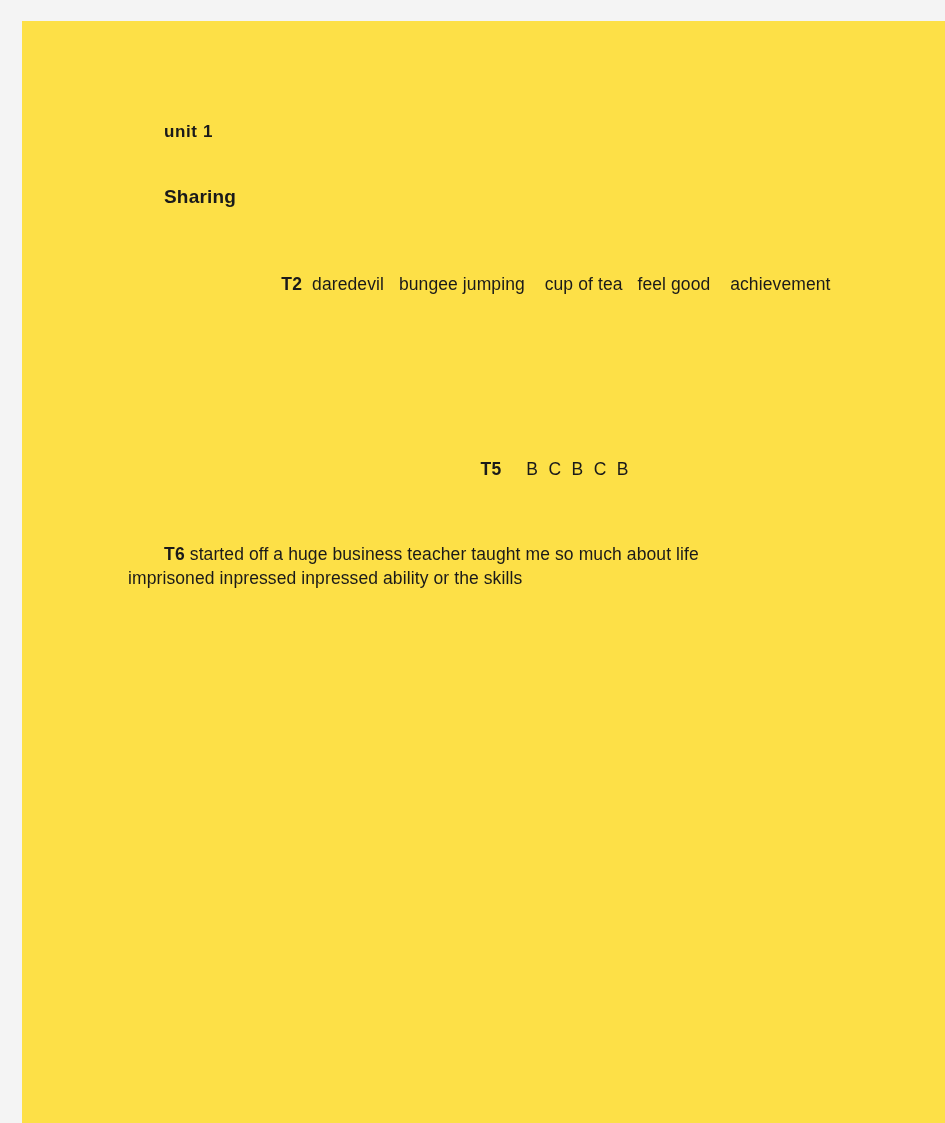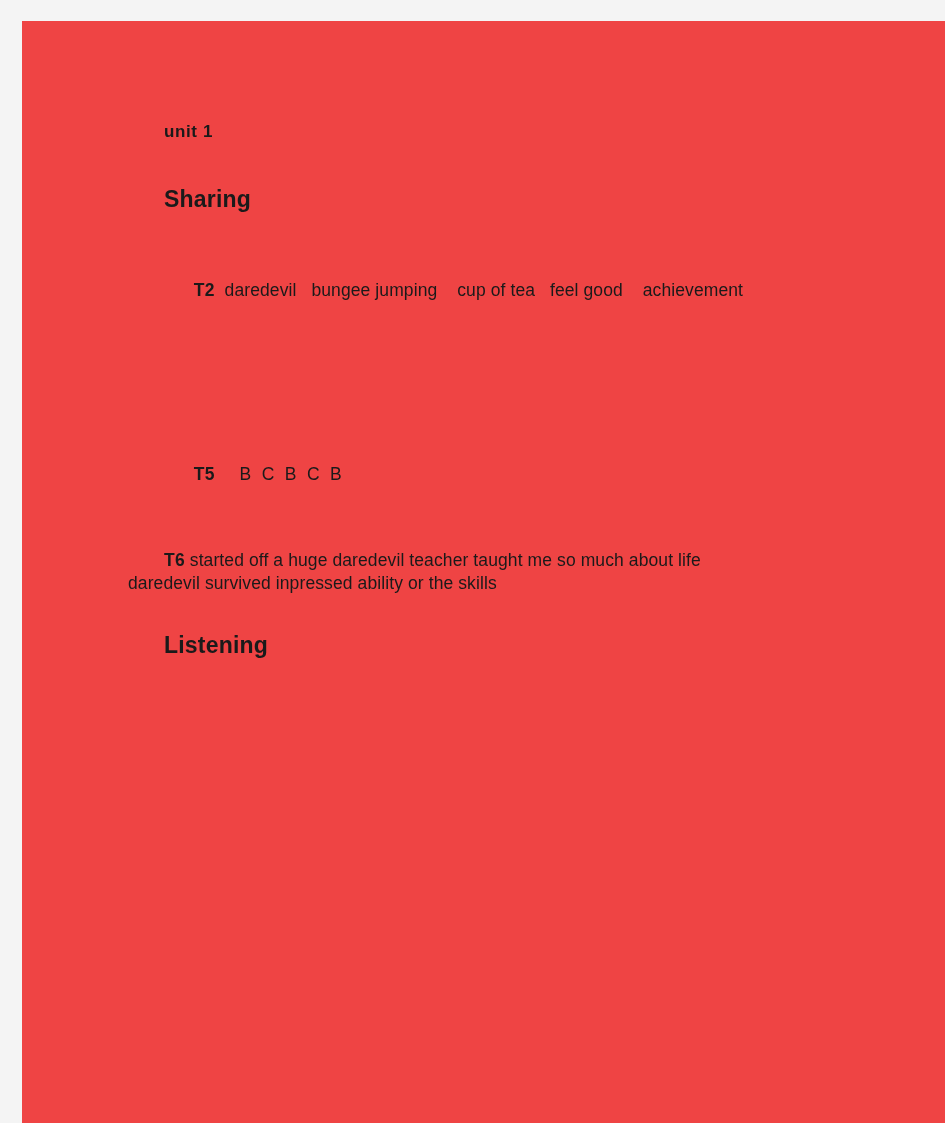--- a/index.html
+++ b/index.html
@@ -12,49 +12,50 @@
     background: #f4f4f4;
     font-family: "Liberation Sans", sans-serif;
     overflow: hidden;
   }
   #page {
     position: absolute;
     left: 22px;
     top: 21px;
     width: 923px;
     height: 1102px;
-    background: #ef4444;
+    background: #fde047;
   }
   .content {
     position: absolute;
     left: 106px;
     top: 0;
     width: 790px;
   }
   .doc-line {
     font-size: 17.5px;
     color: #1a1a1a;
     line-height: 1.35;
     letter-spacing: 0.1px;
   }
   .heading {
     font-weight: bold;
     margin-left: 36px;
-    font-size: 23px;
+    font-size: 19px;
     letter-spacing: 0.2px;
   }
   .unit-title {
     font-weight: bold;
     margin-left: 36px;
     font-size: 17px;
     letter-spacing: 0.6px;
   }
   .answer-row {
     margin-left: 36px;
     white-space: pre;
+    text-align: center;
   }
   .label {
     font-weight: bold;
     letter-spacing: 0.2px;
   }
   .answer {
     font-weight: normal;
   }
   .answer.spaced {
     letter-spacing: 2.8px;
@@ -108,29 +109,28 @@
     <div class="spacer-md"></div>
 
     <div class="doc-line answer-row">
       <span class="label">T5</span><span class="gap-sm"></span><span class="answer spaced">B C B C B</span>
     </div>
 
     <div class="spacer-md"></div>
 
     <div class="doc-line para">
       <span class="indent"></span><span class="label">T6</span>
-      <span class="answer">started off    a huge daredevil    teacher    taught me so much      about life</span>
+      <span class="answer">started off    a huge business    teacher    taught me so much      about life</span>
     </div>
     <div class="doc-line para para-last">
-      <span class="answer">daredevil    survived    inpressed    ability or the skills</span>
+      <span class="answer">imprisoned    inpressed    inpressed    ability or the skills</span>
     </div>
 
     <div class="spacer-para"></div>
 
-    <div class="doc-line heading">Listening</div>
 
     <div class="spacer-lg"></div>
 
 
     <div class="spacer-md"></div>
 
 
     <div class="spacer-lg"></div>
 
 

